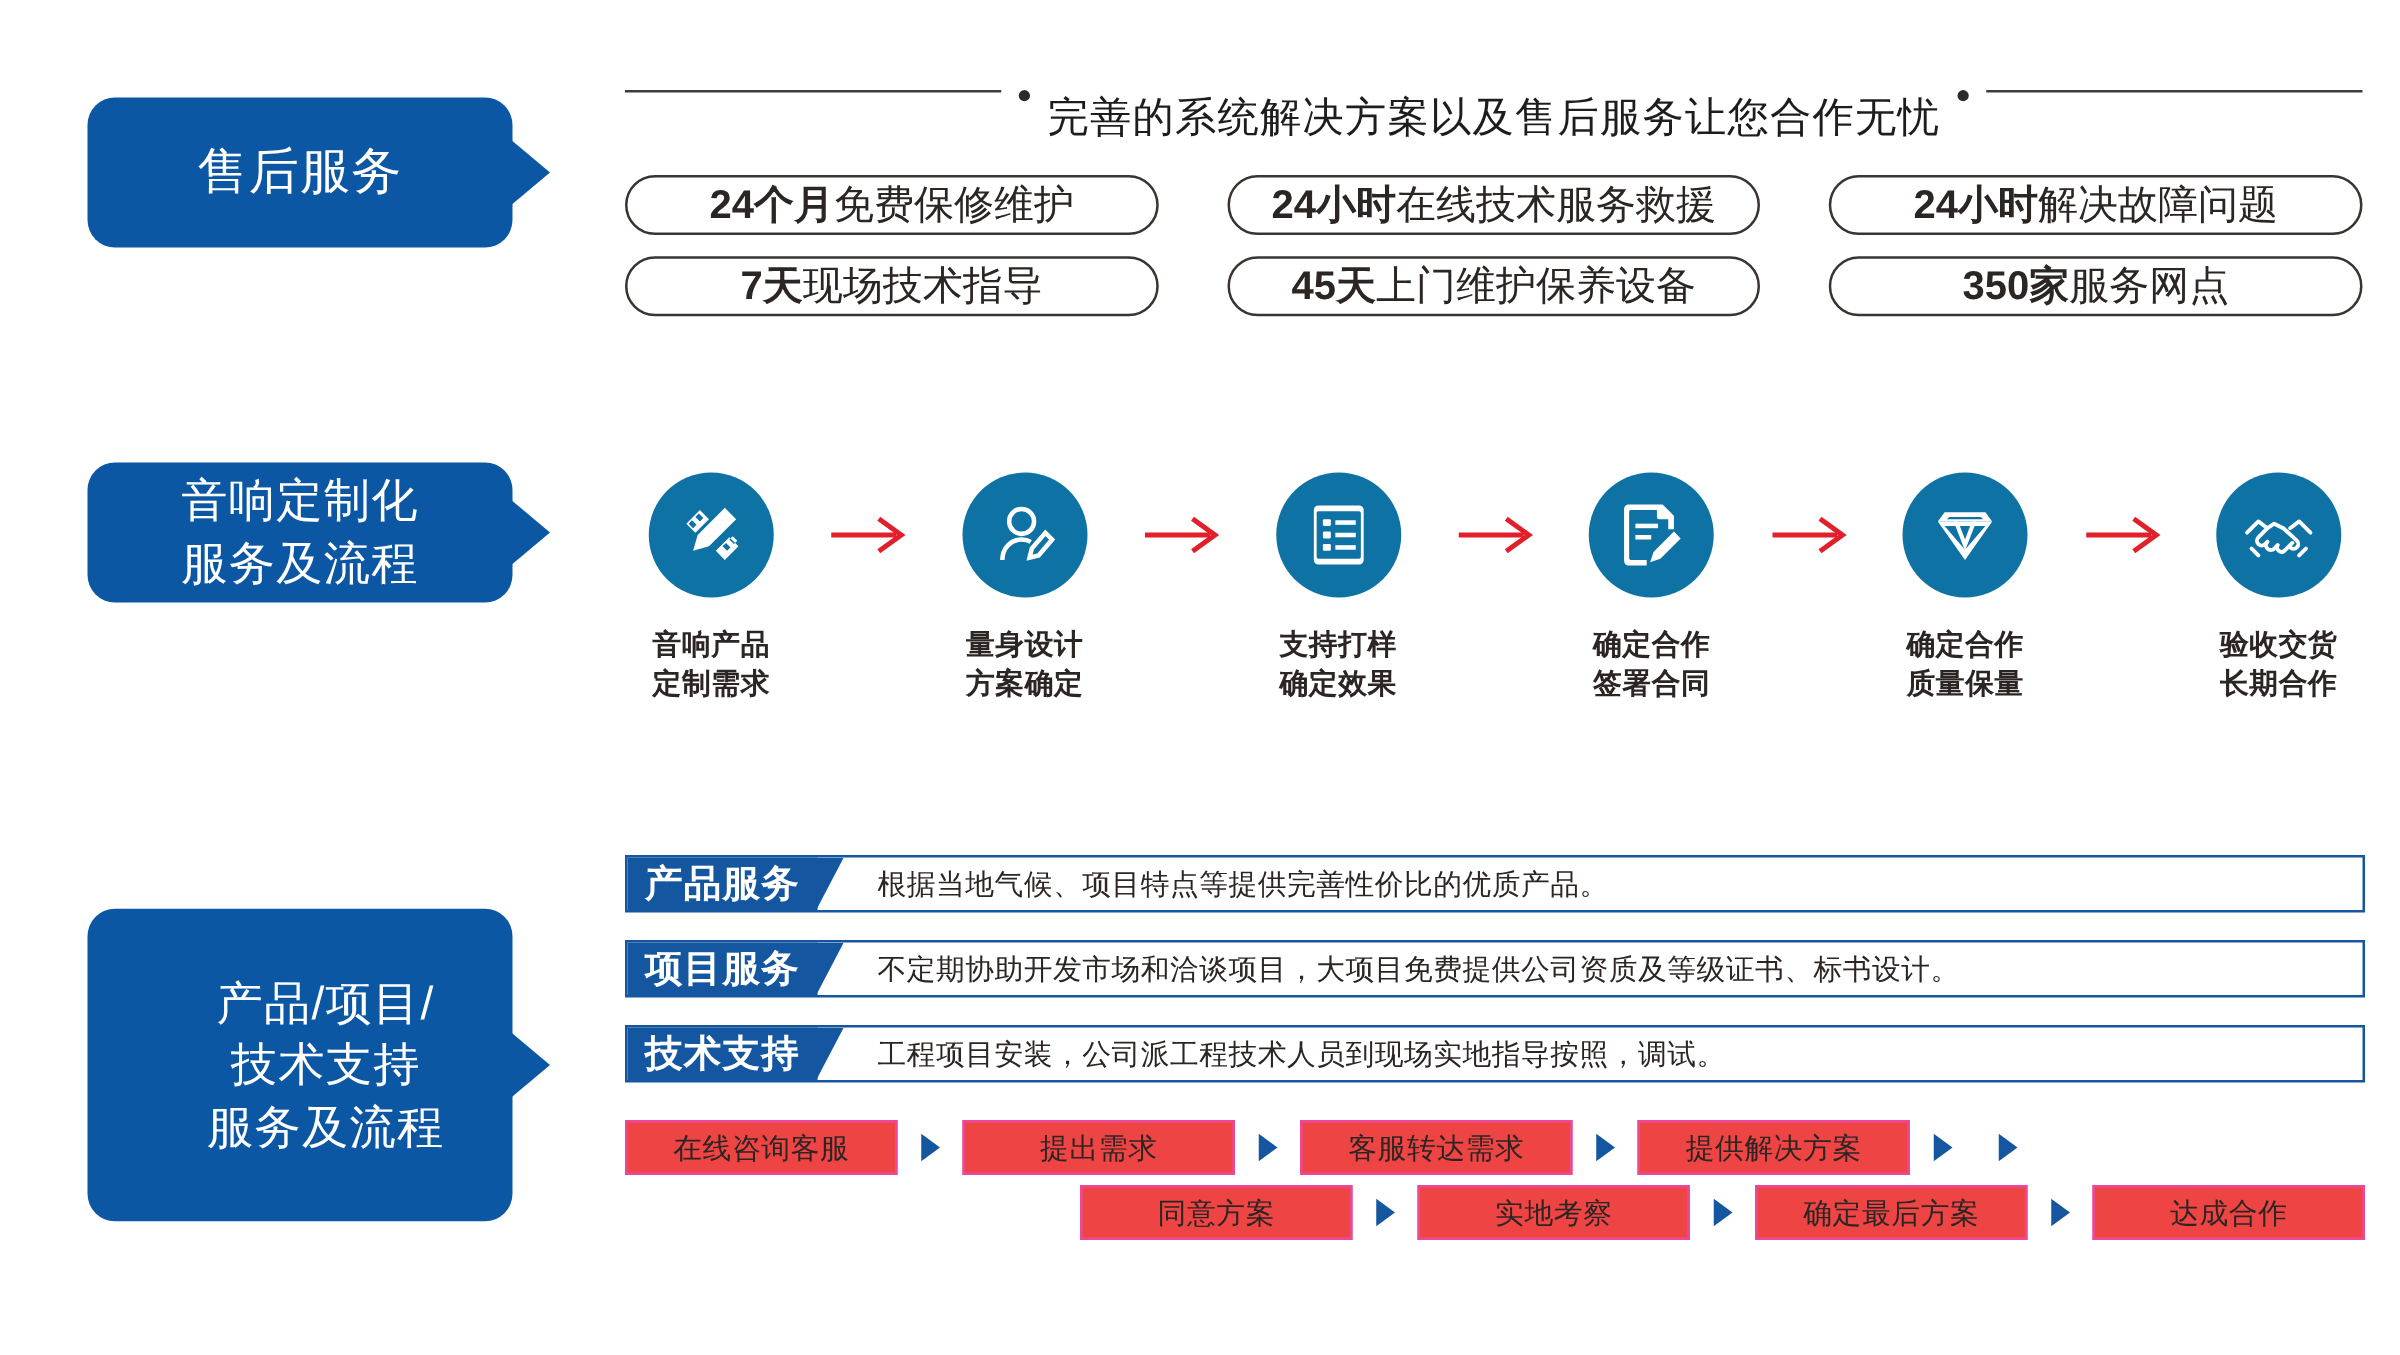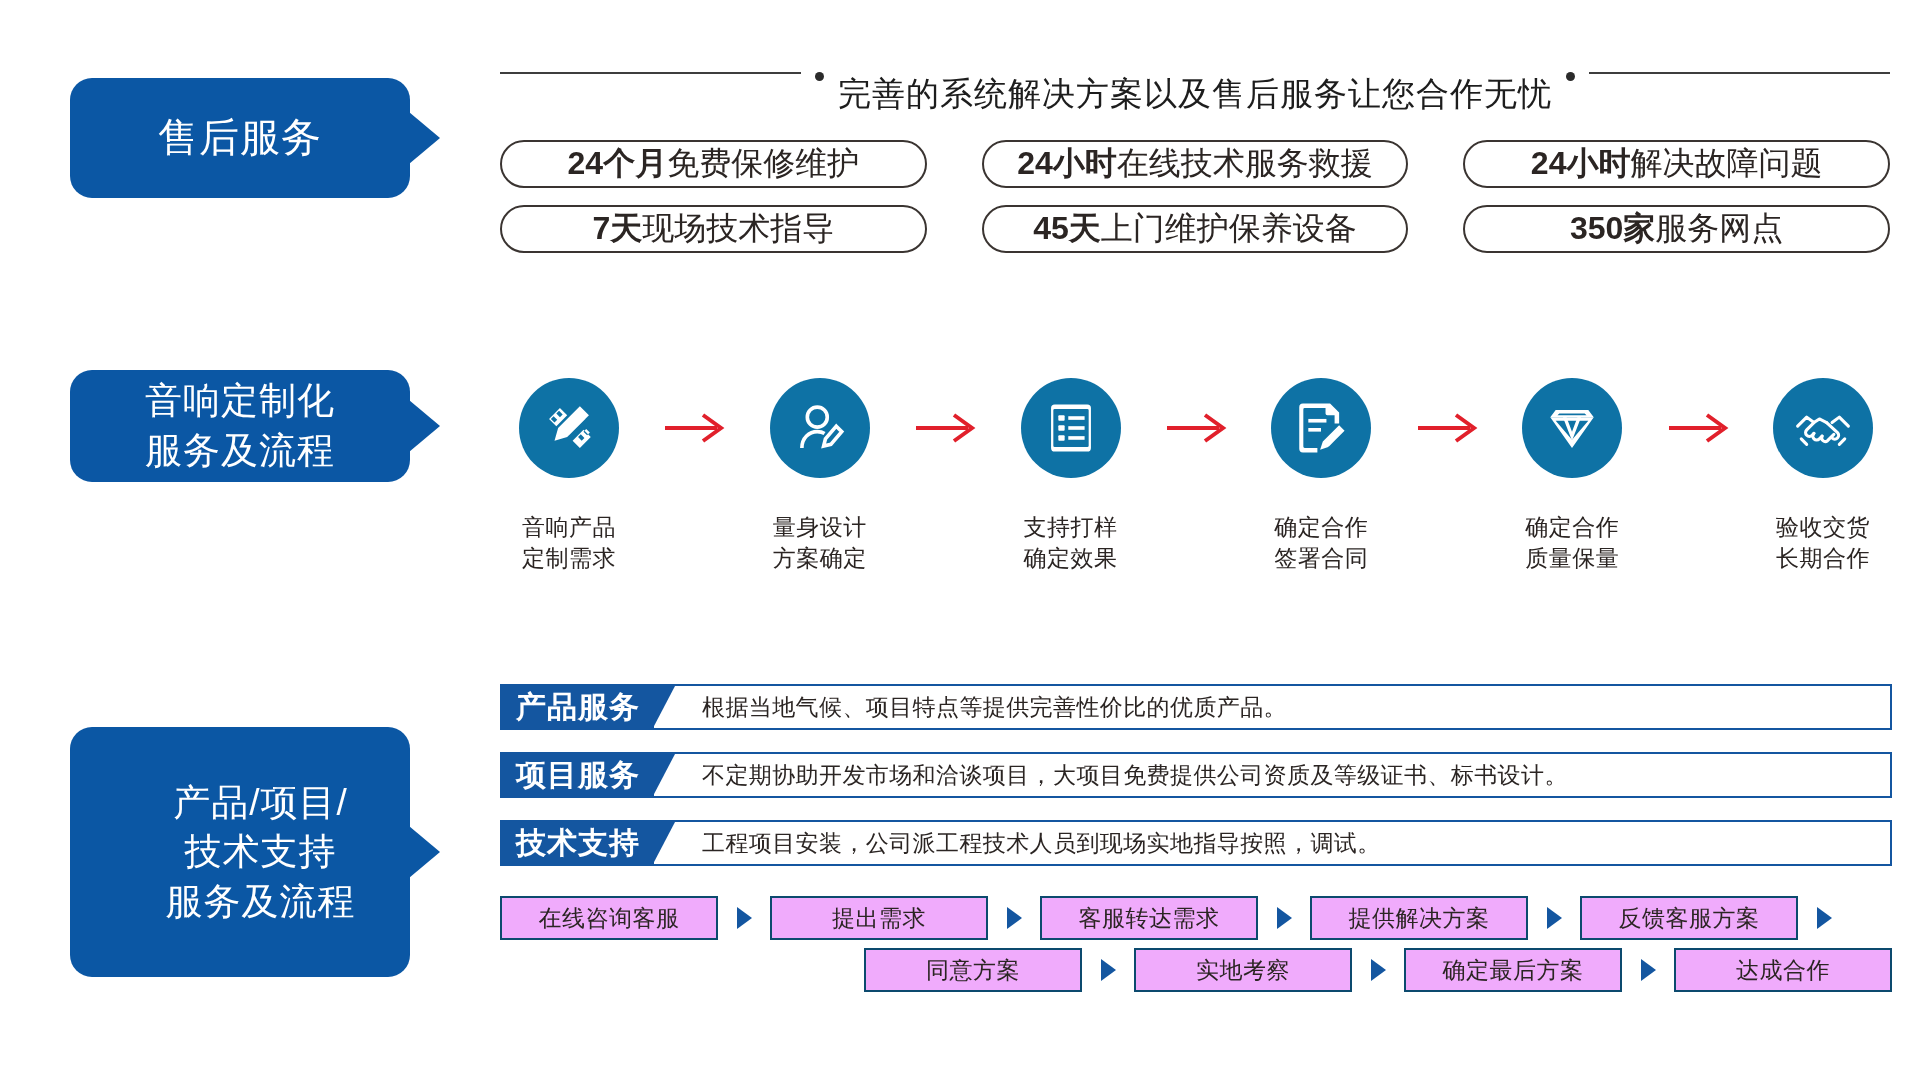--- a/index.html
+++ b/index.html
@@ -71,21 +71,21 @@
     display:flex; align-items:flex-start; justify-content:space-between;
   }
   .step{ width:146px; display:flex; flex-direction:column; align-items:center; }
   .circ{
     width:100px; height:100px; border-radius:50%;
     background:#0e72a5;
     display:flex; align-items:center; justify-content:center;
   }
   .circ svg{ width:58px; height:58px; display:block; }
   .step-label{
-    margin-top:34px; font-size:23px; font-weight:400; color:#2b2523;
+    margin-top:22px; font-size:23px; font-weight:700; color:#2b2523;
     text-align:center; line-height:1.33; white-space:pre-line; letter-spacing:.5px;
   }
   .arrow-wrap{
     width:72px; height:100px; display:flex; align-items:center; justify-content:center;
     flex:0 0 auto;
   }
   .arrow-wrap svg{ width:62px; height:34px; }
 
   
   .srv{
@@ -114,21 +114,21 @@
   }
 
   
   .chips{
     position:absolute; left:500px; width:1392px;
     display:flex; align-items:center;
   }
   #chips-0{ top:896px; }
   #chips-1{ top:948px;justify-content:flex-end; }
   .chip{
-    width:218px; height:44px; border:2px solid #0c4a6e; background:#f0abfc;
+    width:218px; height:44px; border:2px solid #ec4899; background:#ef4444;
     display:flex; align-items:center; justify-content:center;
     font-size:23px; color:#2b2523; letter-spacing:.5px; flex:0 0 auto;
   }
   .chip-arrow{
     width:52px; display:flex; align-items:center; justify-content:center; flex:0 0 auto;
   }
   .chip-arrow i{
     display:block; width:0; height:0;
     border-top:11px solid transparent;
     border-bottom:11px solid transparent;
@@ -343,21 +343,20 @@
       <i></i>
     </div>
   <div class="chip">客服转达需求</div>
   <div class="chip-arrow">
       <i></i>
     </div>
   <div class="chip">提供解决方案</div>
   <div class="chip-arrow">
       <i></i>
     </div>
-  <div class="chip">反馈客服方案</div>
   <div class="chip-arrow">
       <i></i>
     </div>
 </div>
 
 <div class="chips" id="chips-1">
   <div class="chip">同意方案</div>
   <div class="chip-arrow">
       <i></i>
     </div>

